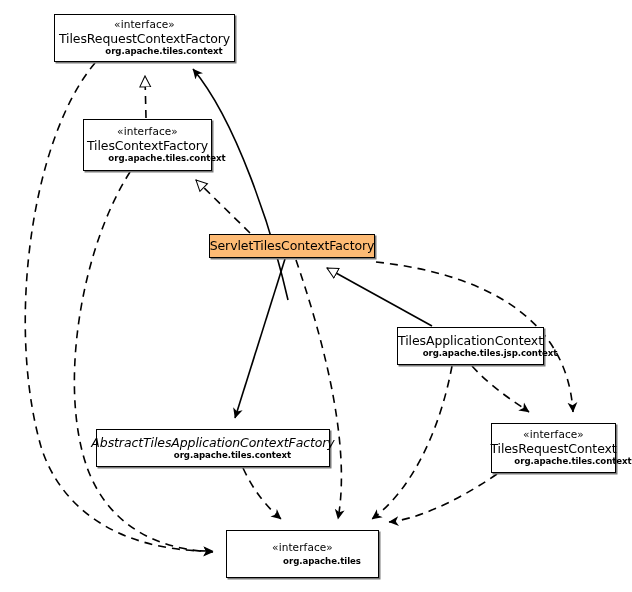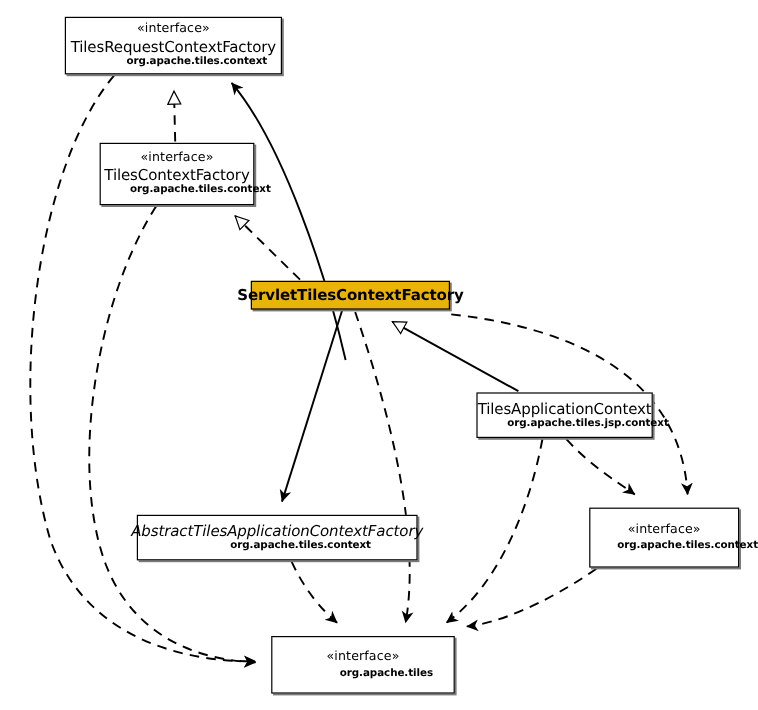--- a/index.html
+++ b/index.html
@@ -38,22 +38,21 @@
     box-shadow: 1.5px 1.5px 0 0 #7a7a7a;
     display: flex;
     flex-direction: column;
     align-items: center;
     justify-content: center;
     text-align: center;
     line-height: 1.08;
     cursor: pointer;
   }
   .uml-node.highlight {
-    background: #eab308;
-    font-weight: bold;
+    background: #fdba74;
   }
   .stereotype {
     font-size: 10.5px;
     color: #000000;
     letter-spacing: 0.1px;
     margin-bottom: 1px;
   }
   .node-name {
     font-size: 12.5px;
     color: #000000;
@@ -71,21 +70,21 @@
     white-space: nowrap;
     margin-top: 2px;
     letter-spacing: -0.05px;
     margin-left: 39px;
   }
   
   #node-tilesrequestcontextfactory { left: 54px;  top: 14px;  width: 181px; height: 48px; }
   #node-tilescontextfactory        { left: 83px;  top: 119px; width: 129px; height: 52px; }
   #node-servlettilescontextfactory { left: 209px; top: 234px; width: 166px; height: 24px; }
   #node-jsptilescontextfactory     { left: 397px; top: 327px; width: 147px; height: 38px; }
-  #node-abstracttilesappctxfactory { left: 114px; top: 429px; width: 234px; height: 38px; }
+  #node-abstracttilesappctxfactory { left: 96px; top: 429px; width: 234px; height: 38px; }
   #node-tilesrequestcontext        { left: 491px; top: 423px; width: 125px; height: 50px; }
   #node-tilesapplicationcontext    { left: 226px; top: 530px; width: 153px; height: 48px; }
 </style>
 </head>
 <body>
 
 <div id="diagram-root">
 
   <svg id="edge-layer" width="632" height="592" viewBox="0 0 632 592" xmlns="http://www.w3.org/2000/svg">
     <defs>
@@ -158,20 +157,21 @@
     <div class="node-pkg">org.apache.tiles.jsp.context</div>
   </div>
 
   <div class="uml-node" id="node-abstracttilesappctxfactory">
     <div class="node-name abstract">AbstractTilesApplicationContextFactory</div>
     <div class="node-pkg">org.apache.tiles.context</div>
   </div>
 
   <div class="uml-node" id="node-tilesrequestcontext">
     <div class="stereotype">«interface»</div>
+    <div class="node-name">TilesRequestContext</div>
     <div class="node-pkg">org.apache.tiles.context</div>
   </div>
 
   <div class="uml-node" id="node-tilesapplicationcontext">
     <div class="stereotype">«interface»</div>
     <div class="node-pkg">org.apache.tiles</div>
   </div>
 
 </div>
 

